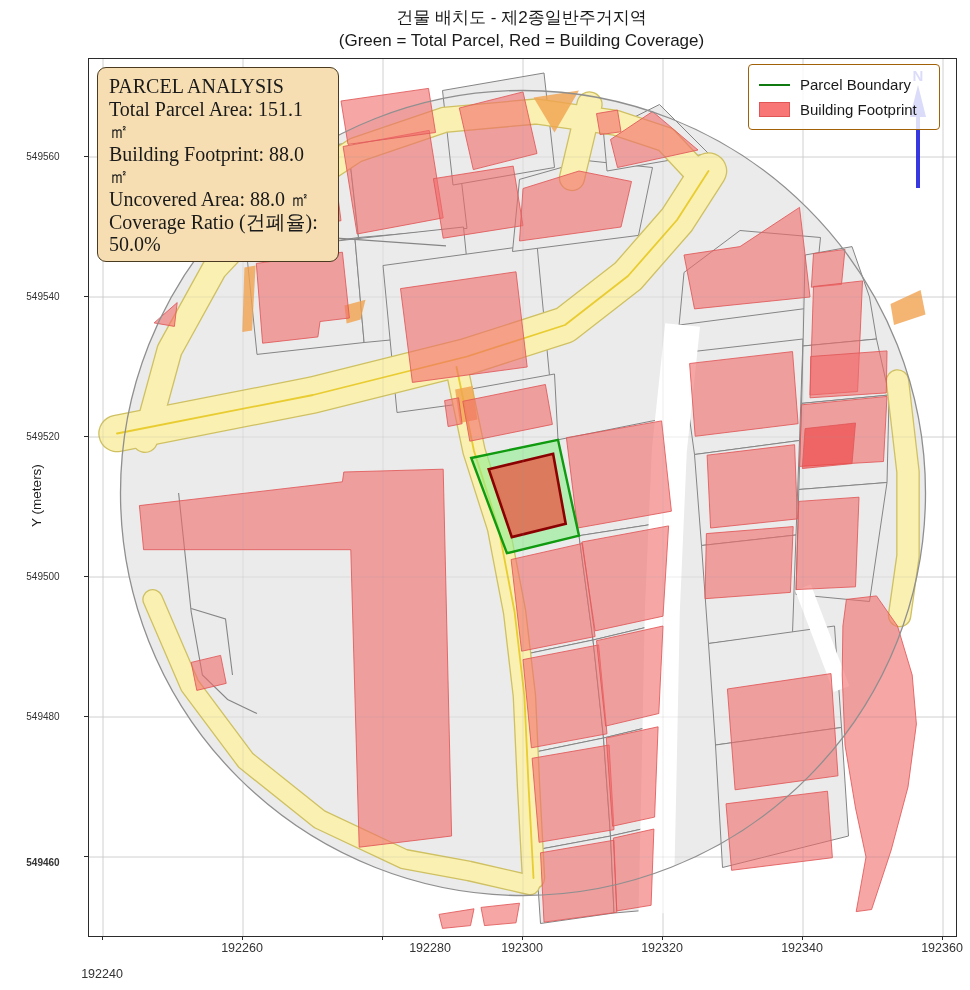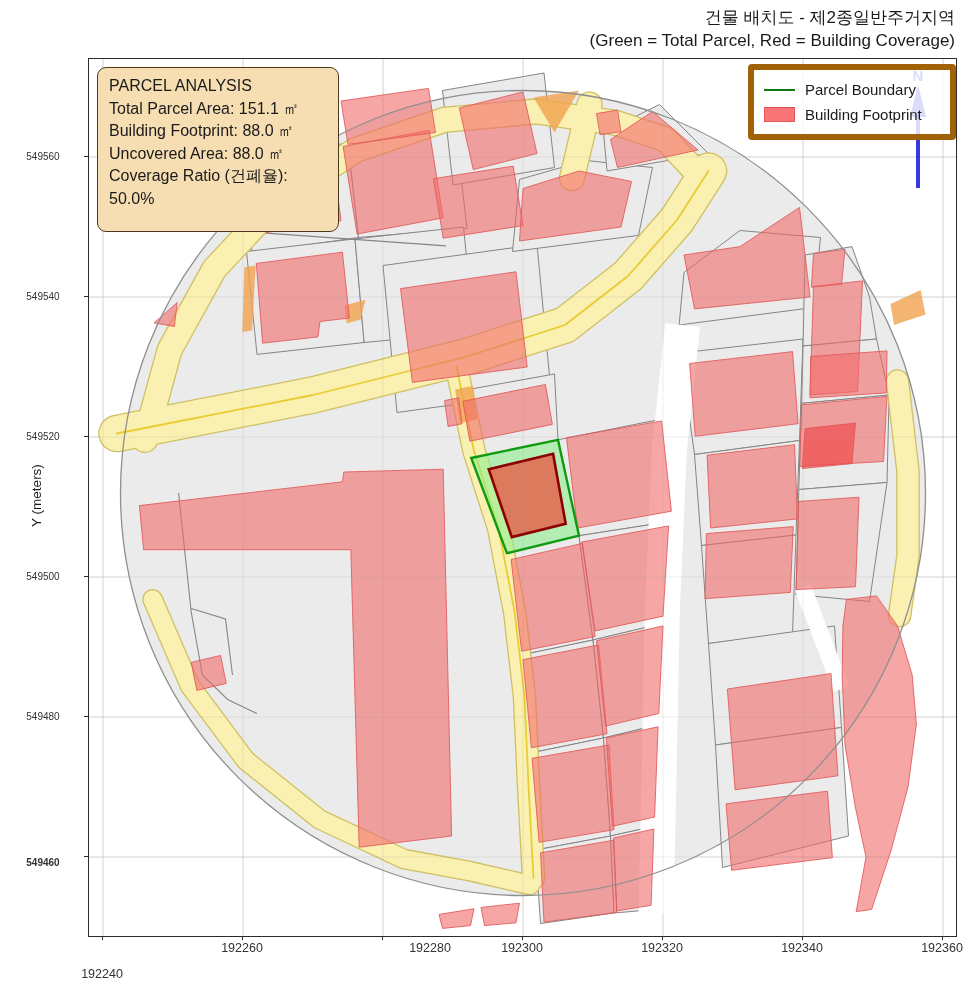--- a/index.html
+++ b/index.html
@@ -1,35 +1,35 @@
 <!DOCTYPE html>
 <html><head>
 <meta charset="utf-8">
 <style>
   html,body{margin:0;padding:0;background:#ffffff;}
   #figure{position:relative;width:970px;height:990px;background:#ffffff;overflow:hidden;
           font-family:"Liberation Sans","DejaVu Sans",sans-serif;}
-  #title-block{position:absolute;left:88px;top:6px;width:867px;text-align:right;color:#1a1a1a;}
+  #title-block{position:absolute;left:88px;top:6px;width:867px;text-align:center;color:#1a1a1a;}
   #title-line1{font-size:17px;font-weight:500;line-height:23px;}
   #title-line2{font-size:17px;font-weight:500;line-height:23px;}
   #plot-area{position:absolute;left:88px;top:58px;width:867px;height:877px;
              border:1.2px solid #2b2b2b;box-sizing:content-box;background:#ffffff;}
   #map-svg{position:absolute;left:0;top:0;}
   .tick-label-x{position:absolute;transform:translateX(-50%);font-size:12.5px;color:#333;top:941px;}
   .tick-label-y{position:absolute;transform:translateY(-50%);font-size:10px;color:#333;text-align:center;width:78px;left:4px;}
   .tick-mark-x{position:absolute;width:1px;height:4px;background:#2b2b2b;top:936px;}
   .tick-mark-y{position:absolute;width:4px;height:1px;background:#2b2b2b;left:84px;}
   #x-axis-label{position:absolute;left:88px;top:958px;width:867px;text-align:center;font-size:13.5px;color:#1a1a1a;}
   #y-axis-label{position:absolute;left:-24px;top:488px;width:120px;text-align:center;font-size:13.5px;color:#1a1a1a;
                 transform:rotate(-90deg);transform-origin:center center;}
   #info-box{position:absolute;left:97px;top:67px;width:242px;box-sizing:border-box;
             background:#f6deb2;border:1.6px solid #4a3b20;border-radius:9px;
-            padding:7px 11px 20px 11px;color:#1a1a1a;font-size:16px;line-height:22.6px;z-index:5;}
-  #legend{position:absolute;left:748px;top:64px;width:208px;box-sizing:border-box;
-          background:rgba(255,255,255,0.82);border:6px solid #a16207;border-radius:4px;
+            padding:7px 11px 5px 11px;color:#1a1a1a;font-size:20px;line-height:22.6px;z-index:5;font-family:Liberation Serif, serif;}
+  #legend{position:absolute;left:748px;top:64px;width:192px;box-sizing:border-box;
+          background:rgba(255,255,255,0.82);border:1px solid #a16207;border-radius:4px;
           padding:7px 10px;z-index:4;}
   .legend-row{display:flex;align-items:center;height:25px;}
   .legend-swatch-line{width:31px;height:0;border-top:2.2px solid #0f7a0f;margin-right:10px;flex:none;}
   .legend-swatch-patch{width:31px;height:15px;background:#f87676;border:1.2px solid #e05555;margin-right:10px;flex:none;box-sizing:border-box;}
   .legend-label{font-size:15px;color:#1a1a1a;white-space:nowrap;}
 </style>
 </head>
 <body>
 
 <div id="figure">

